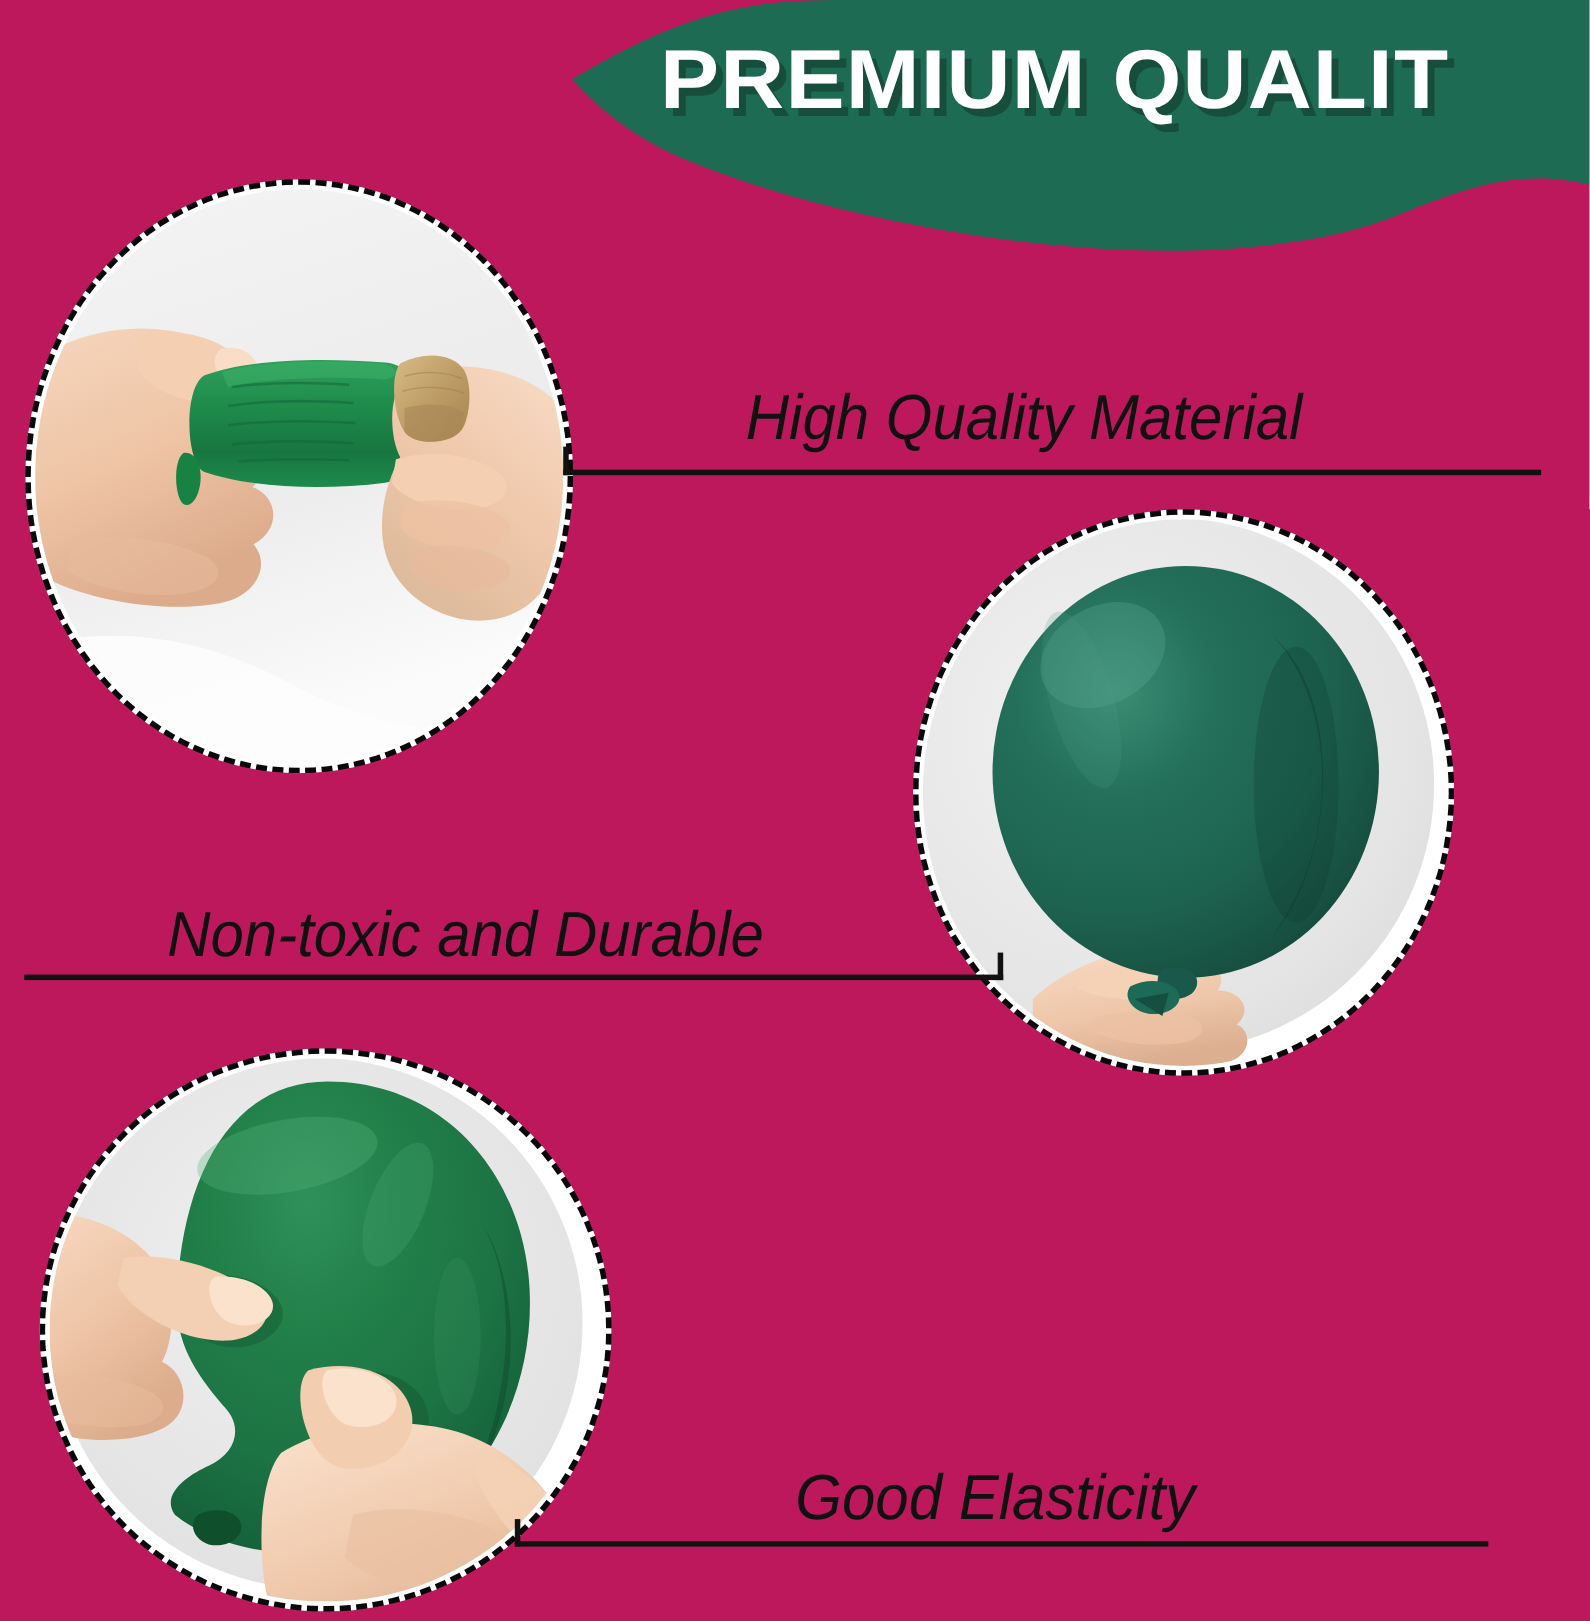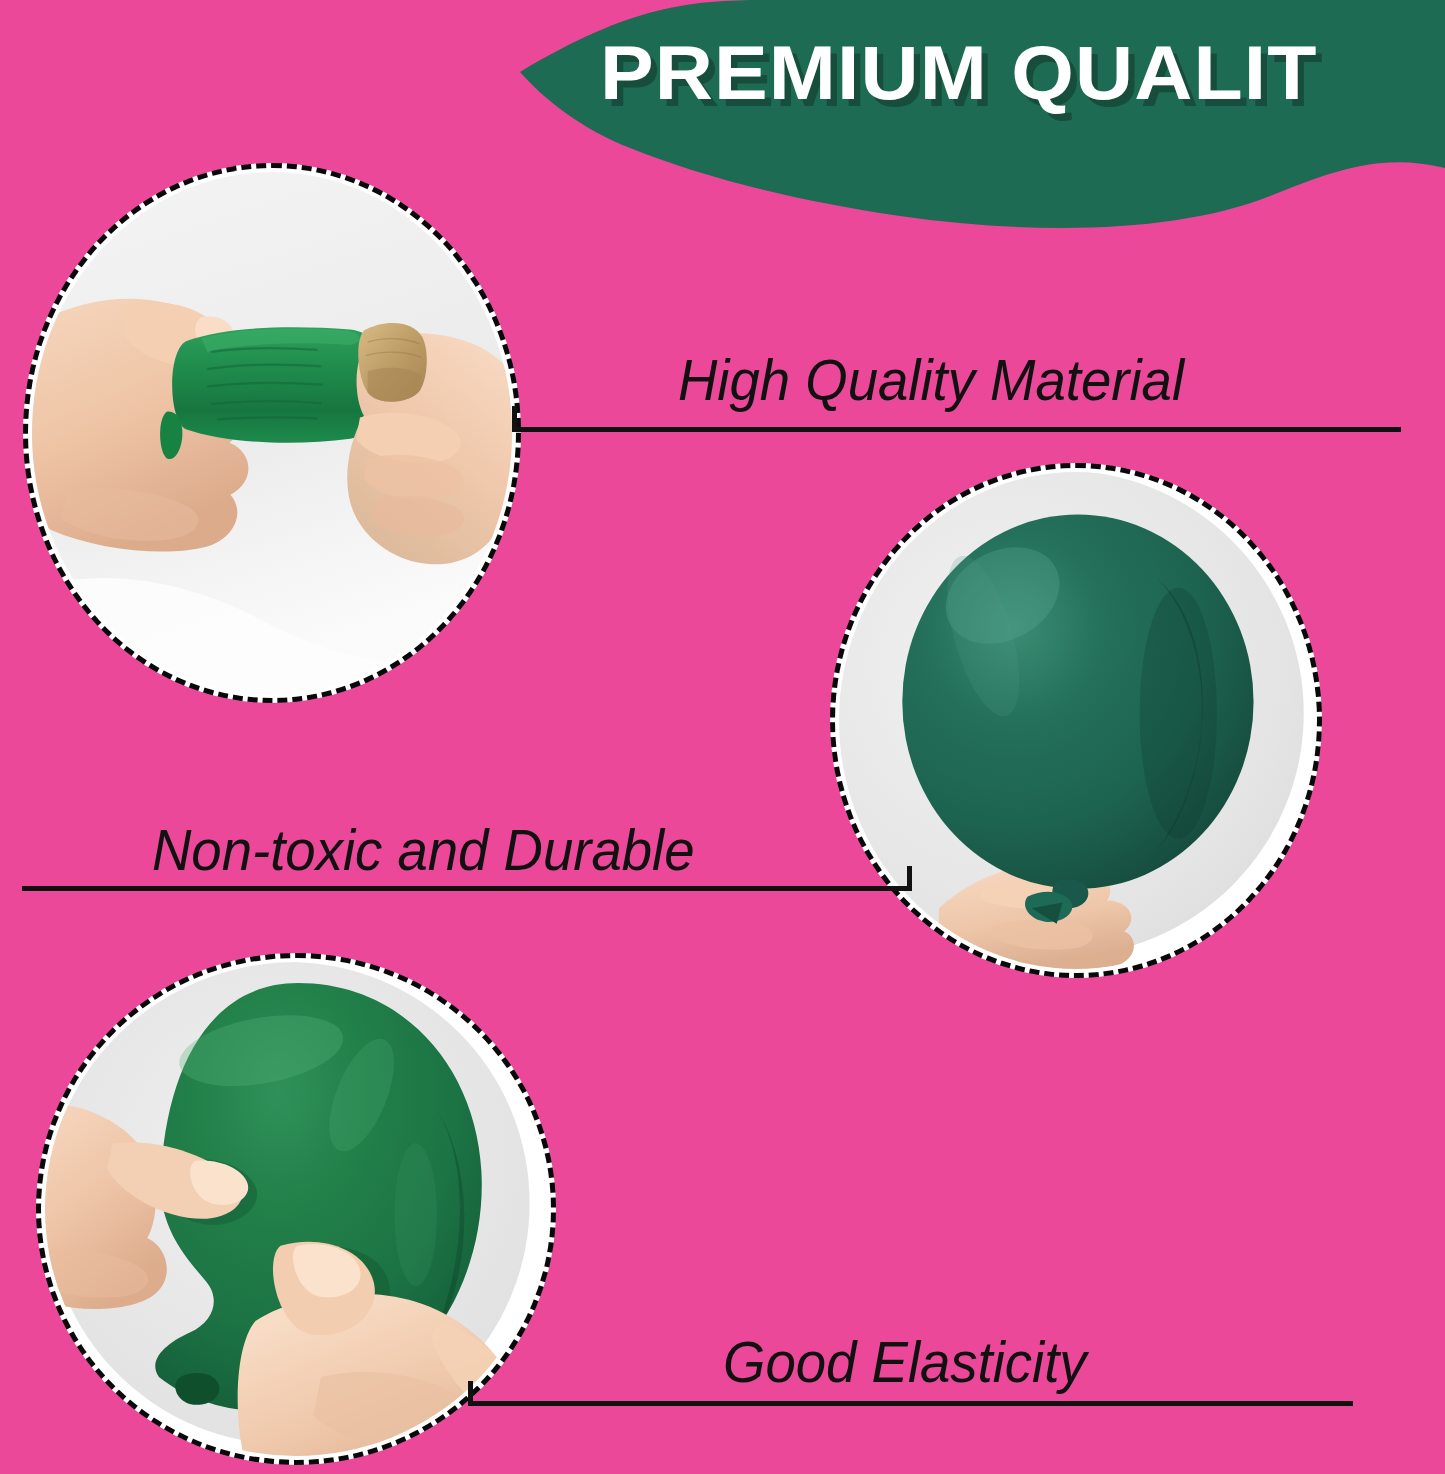--- a/index.html
+++ b/index.html
@@ -4,21 +4,21 @@
 <style>
   html, body {
     margin: 0;
     padding: 0;
     background: #ffffff;
   }
   #page {
     position: relative;
     width: 1445px;
     height: 1474px;
-    background: #ec4899;
+    background: #be185d;
     overflow: hidden;
     font-family: "Liberation Sans", sans-serif;
   }
 
   
   .banner-wrap {
     position: absolute;
     left: 0; top: 0;
     width: 1445px;
     height: 230px;

